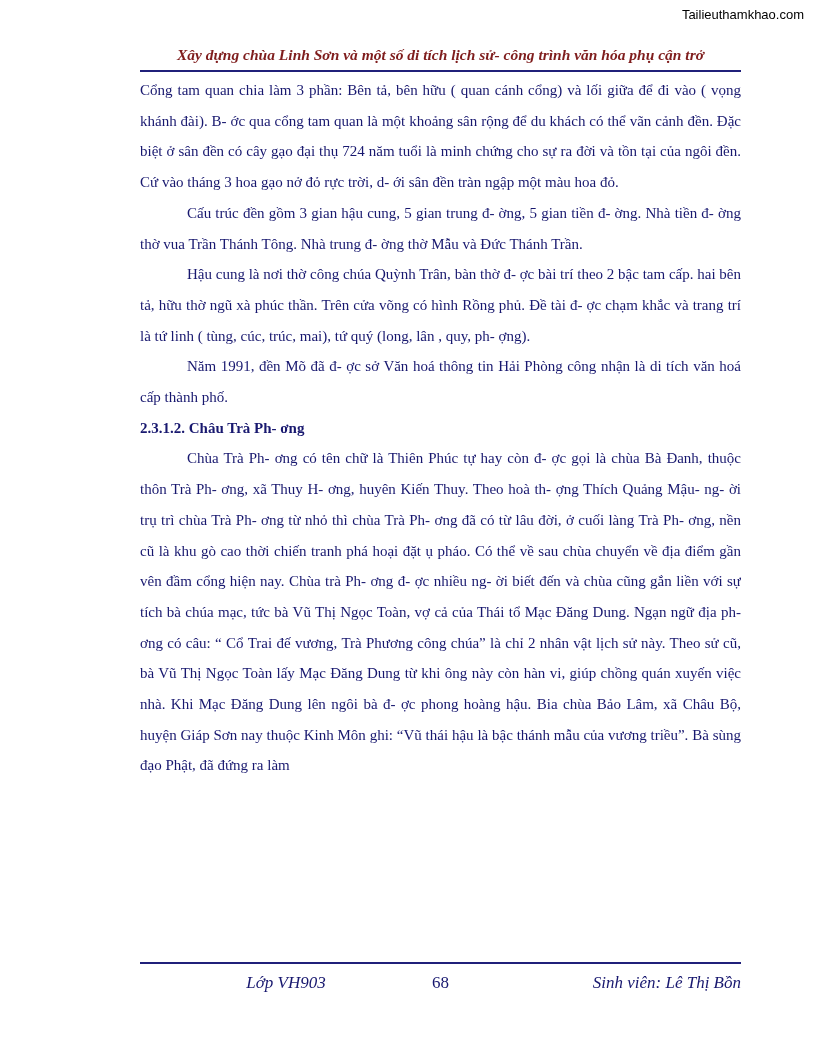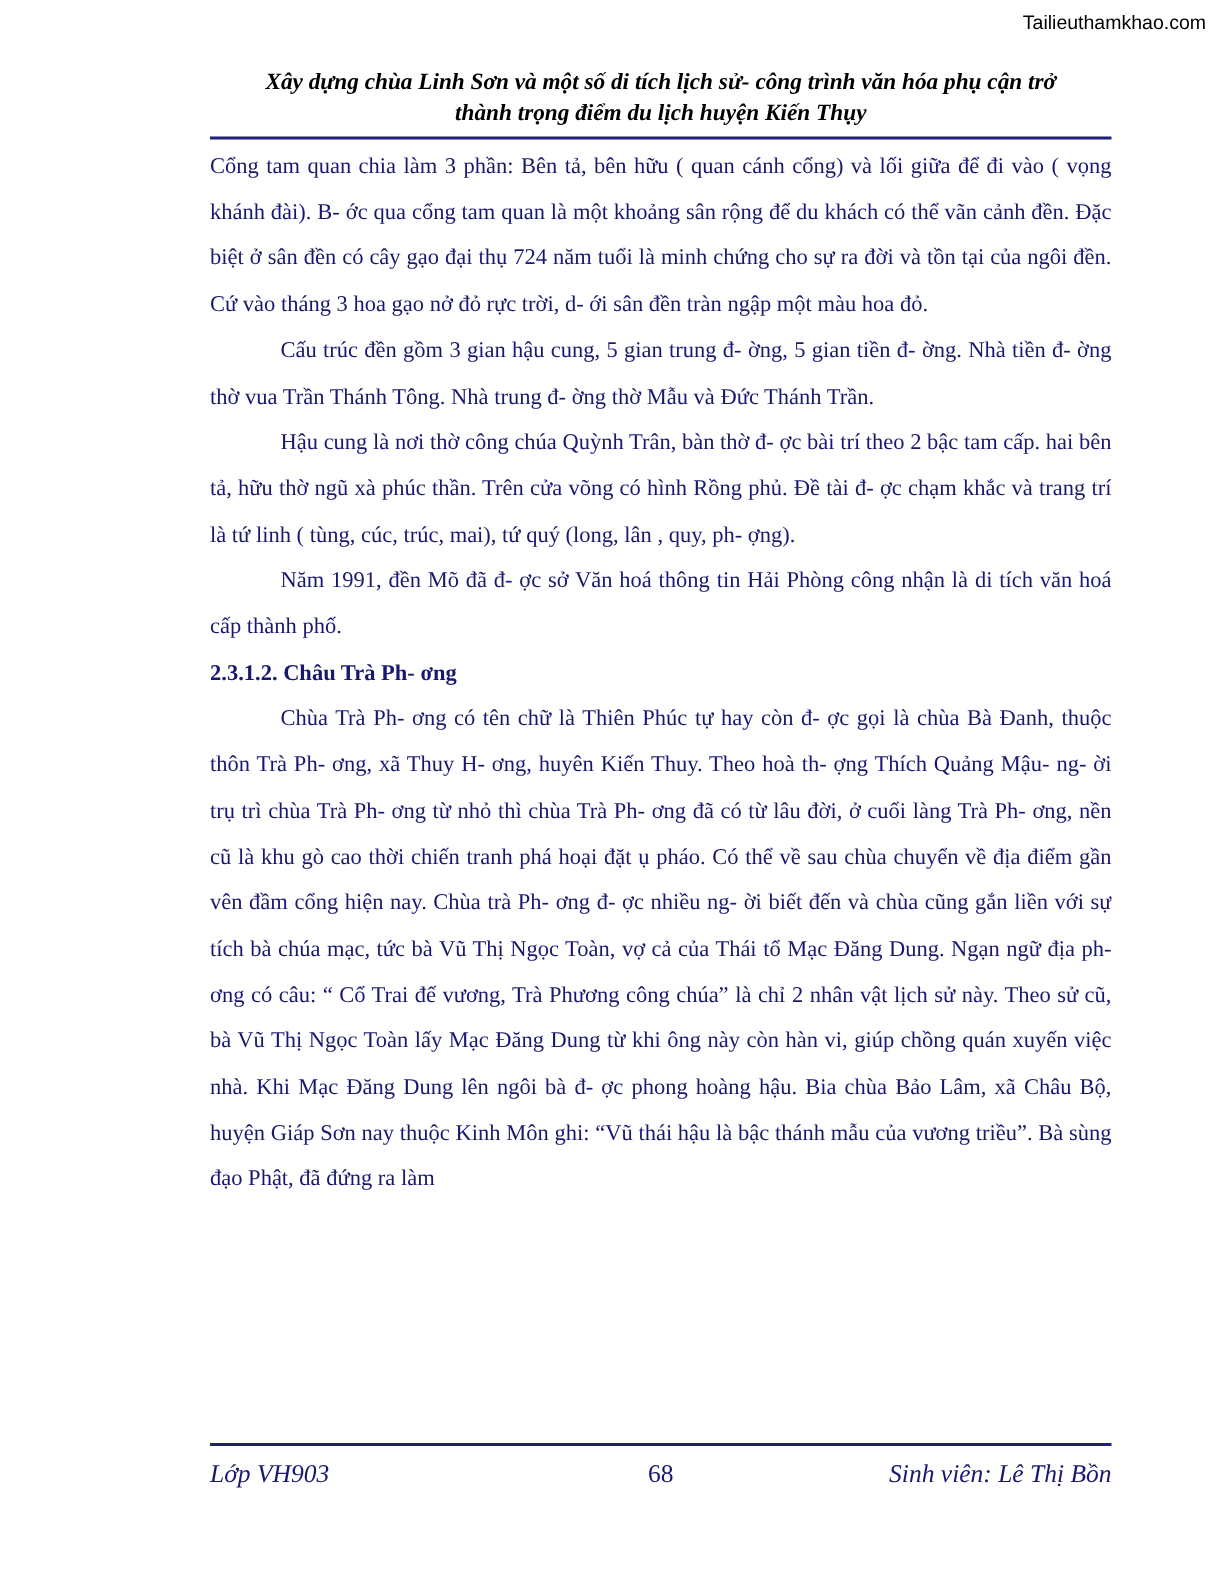--- a/index.html
+++ b/index.html
@@ -26,21 +26,21 @@
     left: 140px;
     width: 601px;
   }
   .header {
     margin-top: 44px;
     text-align: center;
     font-style: italic;
     font-weight: bold;
     font-size: 15.5px;
     line-height: 21px;
-    color: #000000;
+    color: #7f1d1d;
   }
   .header-rule {
     margin-top: 5px;
     border: none;
     border-top: 2px solid #20207a;
     width: 100%;
   }
   .body-text {
     margin-top: 3px;
     font-size: 15px;
@@ -63,34 +63,33 @@
     border-top: 2px solid #20207a;
     width: 100%;
   }
   .footer-row {
     margin-top: 9px;
     display: grid;
     grid-template-columns: 1fr auto 1fr;
     align-items: baseline;
     font-size: 17px;
   }
-  .footer-left { text-align: left; font-style: italic; }
+  .footer-left { text-align: center; font-style: italic; }
   .footer-center { text-align: center; }
   .footer-right { text-align: right; font-style: italic; padding-left: 28px; }
 </style>
 </head>
 <body>
 
 <div class="watermark">Tailieuthamkhao.com</div>
 
 <div class="page">
 
   <div class="header">
     <div>Xây dựng chùa Linh Sơn và một số di tích lịch sử- công trình văn hóa phụ cận trở</div>
-    <div>thành trọng điểm du lịch huyện Kiến Thụy</div>
   </div>
   <hr class="header-rule">
 
   <div class="body-text">
     <p class="para no-indent">Cổng tam quan chia làm 3 phần: Bên tả, bên hữu ( quan cánh cổng) và lối giữa để đi vào ( vọng khánh đài). B- ớc qua cổng tam quan là một khoảng sân rộng để du khách có thể vãn cảnh đền. Đặc biệt ở sân đền có cây gạo đại thụ 724 năm tuổi là minh chứng cho sự ra đời và tồn tại của ngôi đền. Cứ vào tháng 3 hoa gạo nở đỏ rực trời, d- ới sân đền tràn ngập một màu hoa đỏ.</p>
     <p class="para">Cấu trúc đền gồm 3 gian hậu cung, 5 gian trung đ- ờng, 5 gian tiền đ- ờng. Nhà tiền đ- ờng thờ vua Trần Thánh Tông. Nhà trung đ- ờng thờ Mẫu và Đức Thánh Trần.</p>
     <p class="para">Hậu cung là nơi thờ công chúa Quỳnh Trân, bàn thờ đ- ợc bài trí theo 2 bậc tam cấp. hai bên tả, hữu thờ ngũ xà phúc thần. Trên cửa võng có hình Rồng phủ. Đề tài đ- ợc chạm khắc và trang trí là tứ linh ( tùng, cúc, trúc, mai), tứ quý (long, lân , quy, ph- ợng).</p>
     <p class="para">Năm 1991, đền Mõ đã đ- ợc sở Văn hoá thông tin Hải Phòng công nhận là di tích văn hoá cấp thành phố.</p>
     <p class="para heading">2.3.1.2. Châu Trà Ph- ơng</p>
     <p class="para">Chùa Trà Ph- ơng có tên chữ là Thiên Phúc tự hay còn đ- ợc gọi là chùa Bà Đanh, thuộc thôn Trà Ph- ơng, xã Thuy H- ơng, huyên Kiến Thuy. Theo hoà th- ợng Thích Quảng Mậu- ng- ời trụ trì chùa Trà Ph- ơng từ nhỏ thì chùa Trà Ph- ơng đã có từ lâu đời, ở cuối làng Trà Ph- ơng, nền cũ là khu gò cao thời chiến tranh phá hoại đặt ụ pháo. Có thể về sau chùa chuyển về địa điểm gần vên đầm cổng hiện nay. Chùa trà Ph- ơng đ- ợc nhiều ng- ời biết đến và chùa cũng gắn liền với sự tích bà chúa mạc, tức bà Vũ Thị Ngọc Toàn, vợ cả của Thái tổ Mạc Đăng Dung. Ngạn ngữ địa ph- ơng có câu: “ Cổ Trai đế vương, Trà Phương công chúa” là chỉ 2 nhân vật lịch sử này. Theo sử cũ, bà Vũ Thị Ngọc Toàn lấy Mạc Đăng Dung từ khi ông này còn hàn vi, giúp chồng quán xuyến việc nhà. Khi Mạc Đăng Dung lên ngôi bà đ- ợc phong hoàng hậu. Bia chùa Bảo Lâm, xã Châu Bộ, huyện Giáp Sơn nay thuộc Kinh Môn ghi: “Vũ thái hậu là bậc thánh mẫu của vương triều”. Bà sùng đạo Phật, đã đứng ra làm</p>

